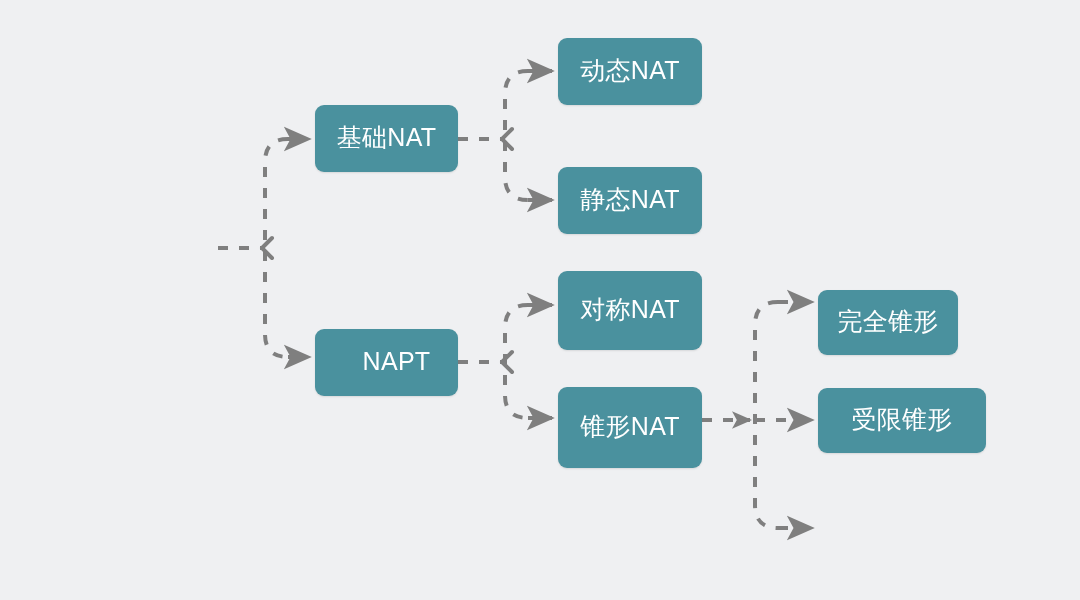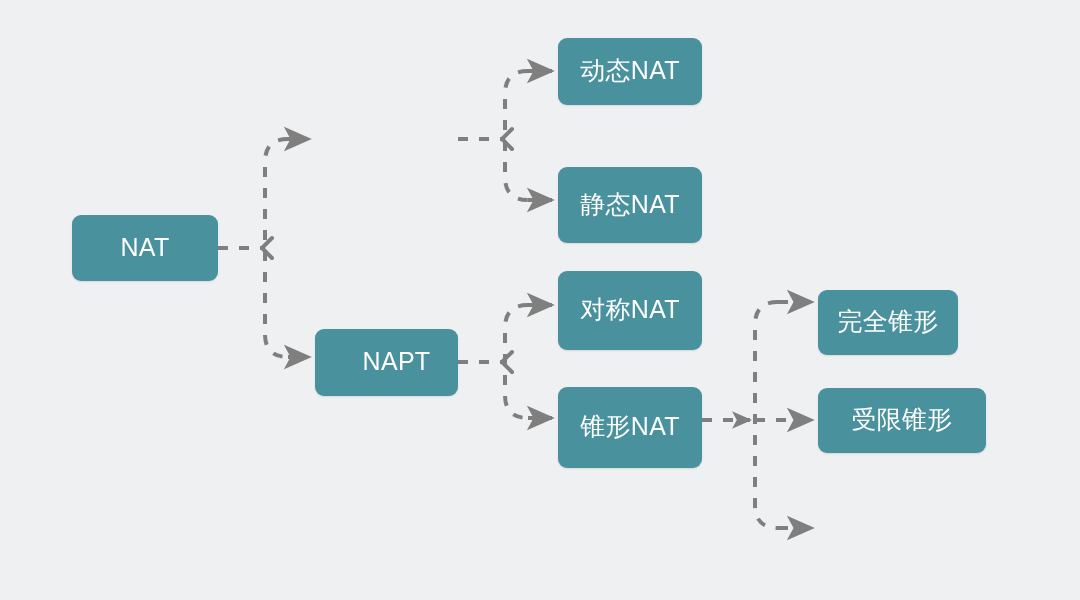--- a/index.html
+++ b/index.html
@@ -84,34 +84,34 @@
       <path d="M 528 418 L 552 418" marker-end="url(#arrow)" stroke-dasharray="10 11"></path>
 
       <path d="M 702 420 L 750 420" marker-end="url(#arrow-small)" stroke-dasharray="10 11"></path>
       <path d="M 778 302 Q 755 302 755 325 L 755 505 Q 755 528 778 528" stroke-dasharray="10 11"></path>
       <path d="M 778 302 L 812 302" marker-end="url(#arrow)" stroke-dasharray="10 11"></path>
       <path d="M 755 420 L 812 420" marker-end="url(#arrow)" stroke-dasharray="10 11"></path>
       <path d="M 778 528 L 812 528" marker-end="url(#arrow)" stroke-dasharray="10 11"></path>
     </g>
   </svg>
 
-  <div class="node" style="left:72px; top:215px; width:146px; height:66px;">
-    <span class="node-label">NAT</span>
+
+  <div class="node" style="left:315px; top:105px; width:143px; height:67px;">
+    <span class="node-label">基础NAT</span>
   </div>
-
 
   <div class="node" style="left:315px; top:329px; width:143px; height:67px;padding-left:20px;">
     <span class="node-label">NAPT</span>
   </div>
 
   <div class="node" style="left:558px; top:38px; width:144px; height:67px;">
     <span class="node-label">动态NAT</span>
   </div>
 
-  <div class="node" style="left:558px; top:167px; width:144px; height:76px;">
+  <div class="node" style="left:558px; top:167px; width:144px; height:67px;">
     <span class="node-label">静态NAT</span>
   </div>
 
   <div class="node" style="left:558px; top:271px; width:144px; height:79px;">
     <span class="node-label">对称NAT</span>
   </div>
 
   <div class="node" style="left:558px; top:387px; width:144px; height:81px;">
     <span class="node-label">锥形NAT</span>
   </div>

